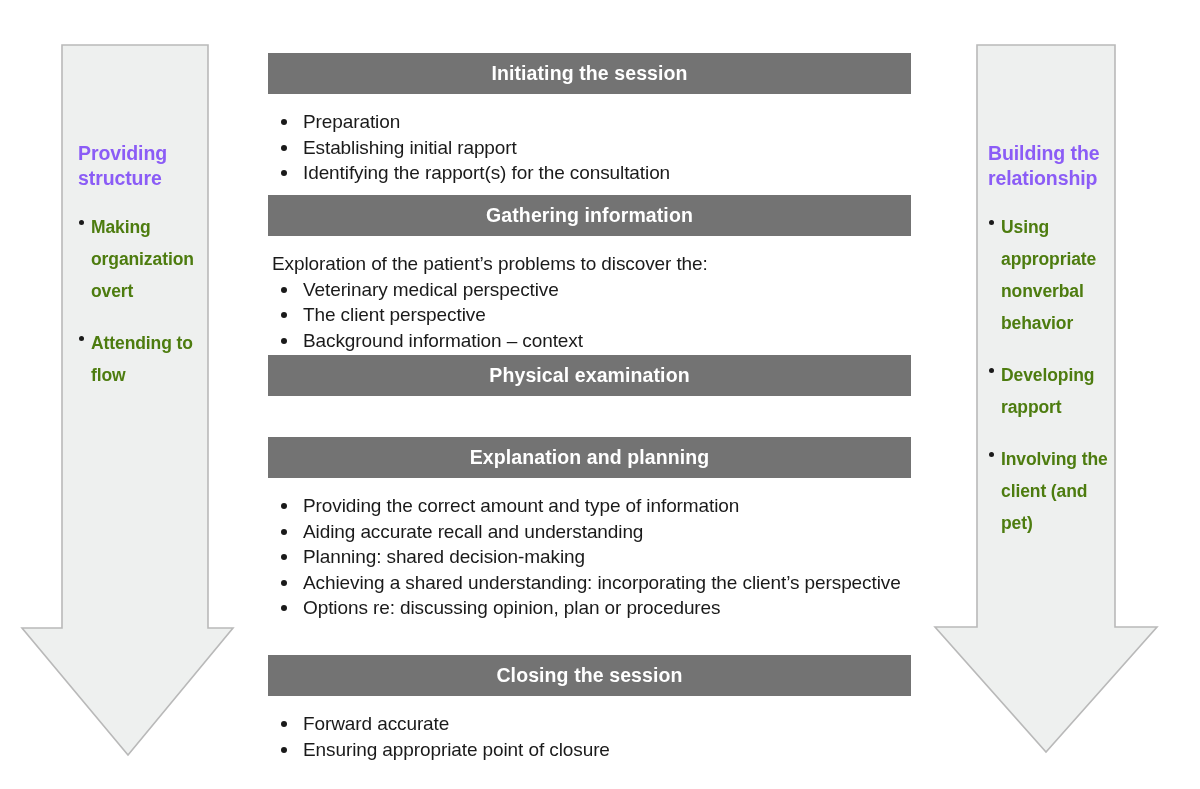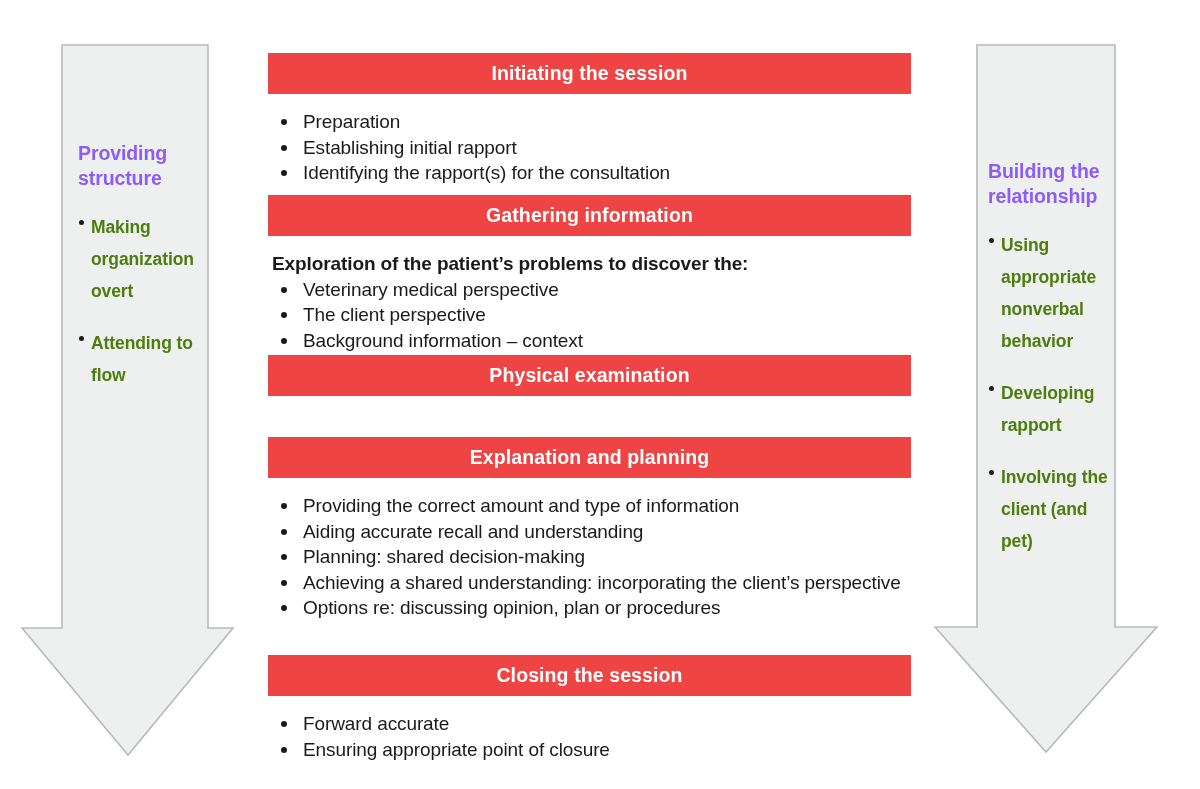--- a/index.html
+++ b/index.html
@@ -65,50 +65,50 @@
     position: absolute;
     left: 1px;
     top: 9px;
     width: 5px;
     height: 5px;
     border-radius: 50%;
     background: #1a1a1a;
   }
 
   #panel-left  { left: 78px;  top: 141px; width: 128px; }
-  #panel-right { left: 988px; top: 159px; width: 122px; }
+  #panel-right { left: 988px; top: 141px; width: 122px; }
 
   
   #center {
     position: absolute;
     left: 268px;
     top: 0;
     width: 643px;
     z-index: 2;
   }
   .section { position: absolute; left: 0; width: 643px; }
 
   .bar {
     height: 41px;
-    background: #ef4444;
+    background: #737373;
     display: flex;
     align-items: center;
     justify-content: center;
   }
   .bar-title {
     color: #ffffff;
     font-weight: bold;
     font-size: 19.5px;
     letter-spacing: 0.1px;
   }
 
   .body-text { padding-top: 15px; }
 
   .intro {
-    font-weight: bold;
+    font-weight: normal;
     font-size: 19px;
     line-height: 25.5px;
     color: #1a1a1a;
     padding-left: 4px;
     letter-spacing: -0.1px;
   }
 
   ul.items {
     list-style: none;
     margin: 0;

